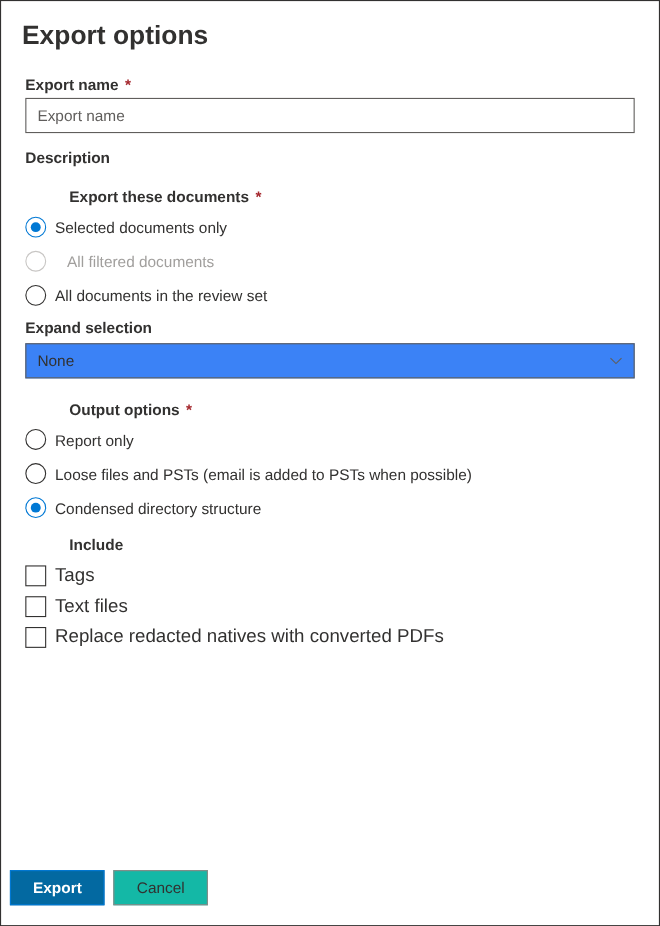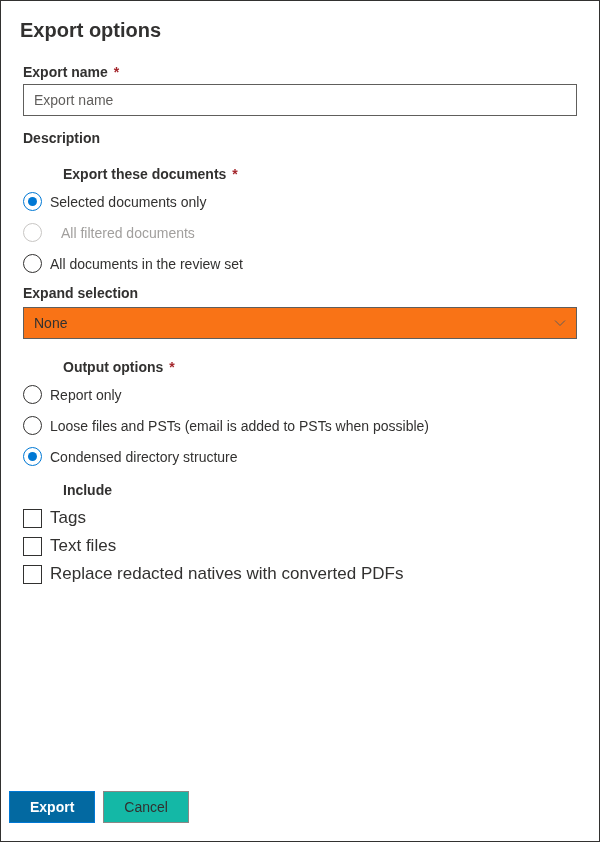--- a/index.html
+++ b/index.html
@@ -19,21 +19,21 @@
     .panel {
       padding: 18px 22px;
       height: 100%;
       display: flex;
       flex-direction: column;
     }
     .content {
       flex: 1;
     }
     h1 {
-      font-size: 20px;
+      font-size: 24px;
       font-weight: 700;
       margin-bottom: 22px;
       margin-left: -3px;
     }
     .field-group {
       margin-bottom: 14px;
     }
     .field-label {
       font-weight: 600;
       font-size: 14px;
@@ -119,21 +119,21 @@
     .select-box {
       width: 100%;
       padding: 6px 10px;
       border: 1px solid #605e5c;
       font-size: 14px;
       height: 32px;
       display: flex;
       align-items: center;
       justify-content: space-between;
       cursor: pointer;
-      background: #f97316;
+      background: #3b82f6;
     }
     .chevron {
       width: 12px;
       height: 12px;
       display: flex;
       align-items: center;
       justify-content: center;
     }
     .chevron svg {
       width: 12px;

